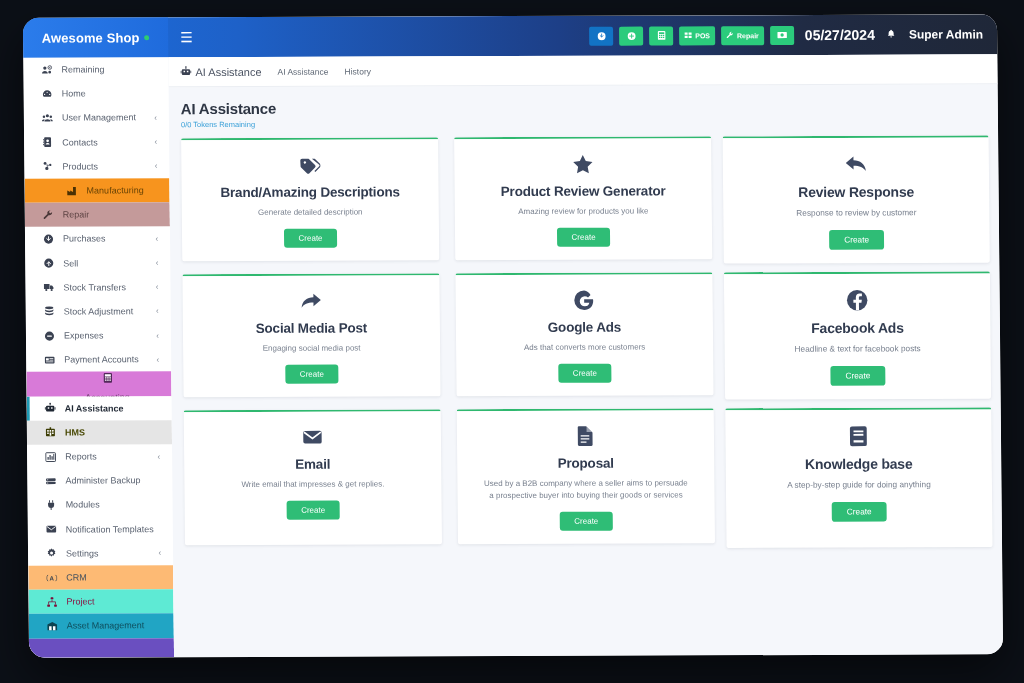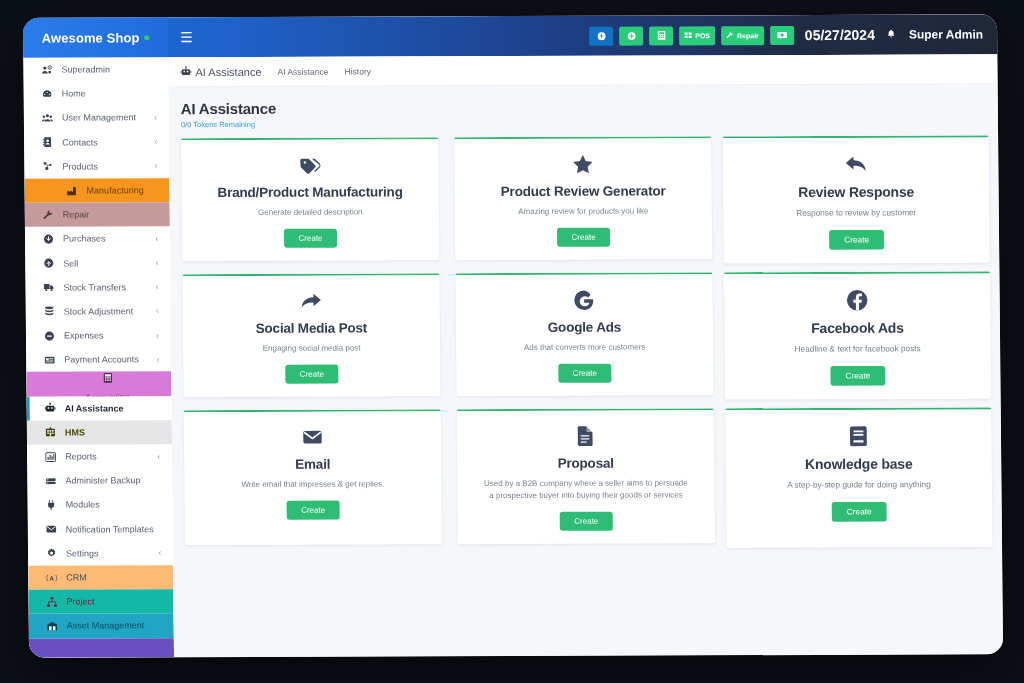--- a/index.html
+++ b/index.html
@@ -108,21 +108,21 @@
   .sb-item.c-manufacturing { background: #f7941e; color: #6a4405; padding-left: 38px; }
   .sb-item.c-manufacturing .sb-ico { color: #4a3104; }
   .sb-item.c-repair { background: #c49a9a; color: #5d4343; }
   .sb-item.c-repair .sb-ico { color: #4b3838; }
   .sb-item.c-accounting { background: #d87ad8; color: #6b3a6b; flex-direction: column; }
   .sb-item.c-accounting .sb-ico { color: #53295a; }
   .sb-item.c-hms { background: #e5e5e5; color: #4a4a06; font-weight: 700; }
   .sb-item.c-hms .sb-ico { color: #3d3d05; }
   .sb-item.c-crm { background: #fdba74; color: #46525e; }
   .sb-item.c-crm .sb-ico { color: #39434e; }
-  .sb-item.c-project { background: #14b8a6; color: #8a0f40; justify-content: space-between; }
+  .sb-item.c-project { background: #5eead4; color: #8a0f40; justify-content: space-between; }
   .sb-item.c-project .sb-ico { color: #7a0d38; }
   .sb-item.c-asset { background: #21a5c4; color: #0f4e5d; }
   .sb-item.c-asset .sb-ico { color: #0d4350; }
   .sb-item.c-purple { background: #6a4fc0; color: #2e2159; }
 
   
   .content {
     position: absolute; left: 145px; top: 40px;
     width: 829px; height: 600px;
     background: #f5f7fb;
@@ -252,21 +252,21 @@
         <div class="sb-item">
           <span class="sb-ico">
             <svg width="11" height="11" viewBox="0 0 16 16" fill="currentColor">
               <circle cx="5" cy="5" r="2.4"></circle>
               <path d="M.8 13c0-2.4 1.9-3.7 4.2-3.7S9.2 10.6 9.2 13z"></path>
               <circle cx="12.2" cy="4.2" r="2.6" fill="none" stroke="currentColor" stroke-width="1.2"></circle>
               <circle cx="12.2" cy="4.2" r=".9"></circle>
               <circle cx="12" cy="11" r="2"></circle>
             </svg>
           </span>
-          <span class="sb-label">Superadmin</span>
+          <span class="sb-label">Remaining</span>
           <span class="sb-caret"></span>
         </div>
         <div class="sb-item">
           <span class="sb-ico">
             <svg width="11" height="11" viewBox="0 0 16 16" fill="currentColor">
               <path d="M8 2.2A6.2 6.2 0 001.8 8.4c0 1.3.4 2.5 1.1 3.5h10.2a6.1 6.1 0 001.1-3.5A6.2 6.2 0 008 2.2zm0 2.3a.9.9 0 110 1.8.9.9 0 010-1.8zM4.3 7.6a.9.9 0 110 1.8.9.9 0 010-1.8zm7.4 0a.9.9 0 110 1.8.9.9 0 010-1.8zM8 11.3l2.6-3.2-3.4 2z"></path>
             </svg>
           </span>
           <span class="sb-label">Home</span>
           <span class="sb-caret"></span>
@@ -561,21 +561,21 @@
       </div>
 
       <div class="grid" id="grid">
           <div class="card">
             <div class="card-icon">
               <svg width="21" height="21" viewBox="0 0 26 18" fill="currentColor">
                 <path d="M1.2 3.2A2.2 2.2 0 013.4 1h7.2c.6 0 1.1.2 1.6.6l7.2 7.2a2.2 2.2 0 010 3.1l-7 7a2.2 2.2 0 01-3.1 0L2.1 11.8a2.2 2.2 0 01-.6-1.6zM5.7 6.4a1.5 1.5 0 102.1-2.1 1.5 1.5 0 00-2.1 2.1z"></path>
                 <path d="M15.6 1h2.6c.6 0 1.1.2 1.6.6l6.3 6.3a2.2 2.2 0 010 3.1l-6.4 6.4-1.1-1.1 6-6a1.2 1.2 0 000-1.7z"></path>
               </svg>
             </div>
-            <div class="card-title">Brand/Product Manufacturing</div>
+            <div class="card-title">Brand/Amazing Descriptions</div>
             <div class="card-desc">Generate detailed description</div>
             <button class="btn-create">Create</button>
           </div>
           <div class="card">
             <div class="card-icon">
               <svg width="21" height="21" viewBox="0 0 22 21" fill="currentColor">
                 <path d="M11 .8l3.1 6.3 7 1-5.1 5 1.2 6.9L11 16.7 4.8 20l1.2-6.9-5.1-5 7-1z"></path>
               </svg>
             </div>
             <div class="card-title">Product Review Generator</div>

